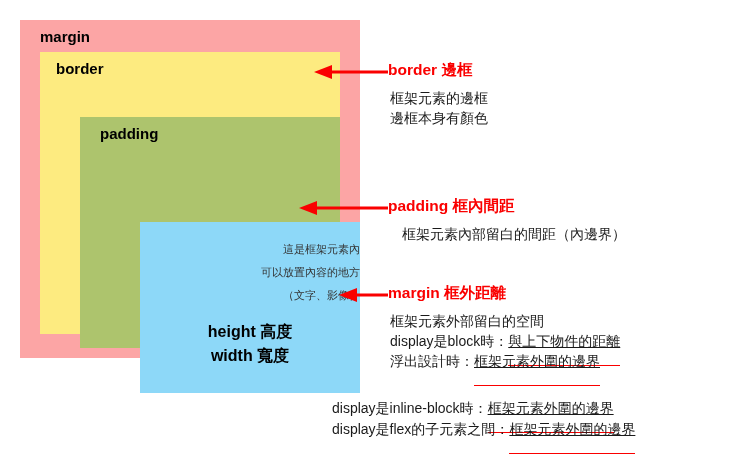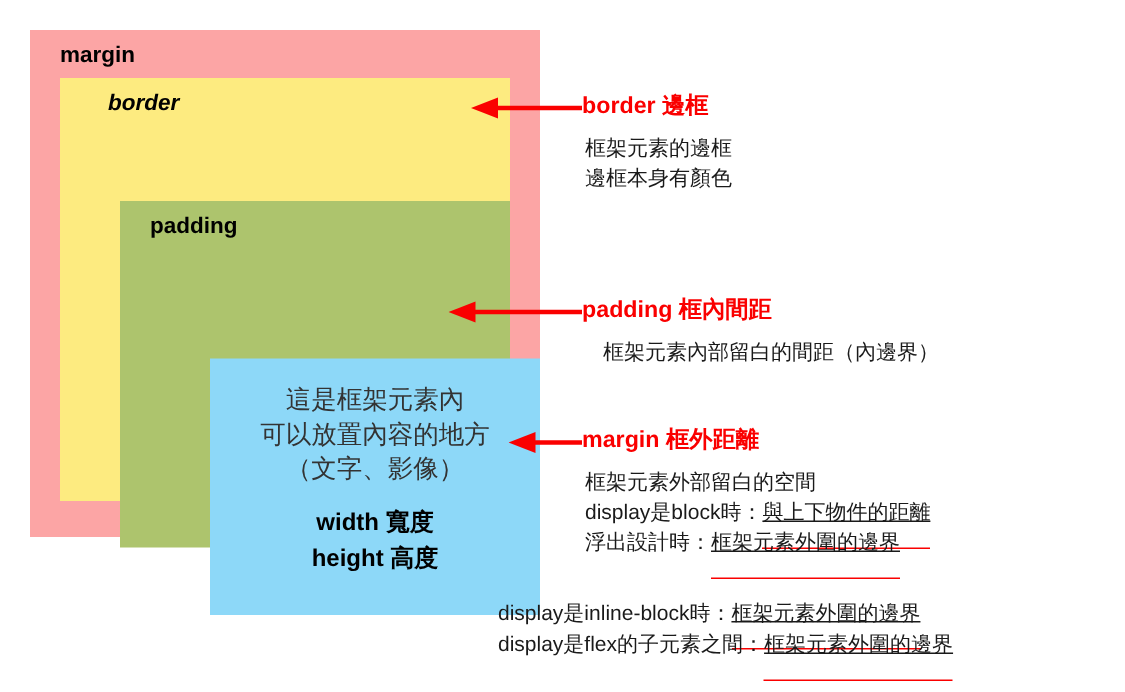--- a/index.html
+++ b/index.html
@@ -39,21 +39,21 @@
   }
   #border-box {
     left: 20px;
     top: 32px;
     width: 300px;
     height: 282px;
     background: #fdeb80;
   }
   #padding-box {
     left: 40px;
-    top: 82px;
+    top: 65px;
     width: 260px;
     height: 231px;
     background: #adc46d;
     padding-left: 40px;
   }
   #content-box {
     left: 60px;
     top: 105px;
     width: 220px;
     height: 171px;
@@ -61,36 +61,37 @@
   }
 
   .layer-label {
     position: absolute;
     font-weight: bold;
     font-size: 15px;
     color: #000;
     white-space: nowrap;
   }
   #margin-label { left: 20px; top: 8px; }
-  #border-label { left: 32px; top: 8px; font-style: italic; }
+  #border-label { left: 16px; top: 8px; }
   #padding-label { left: 20px; top: 8px; }
 
   
   #content-text {
     position: absolute;
     left: 0;
     top: 16px;
     width: 100%;
     text-align: center;
     line-height: 23px;
   }
   .content-line {
-    font-size: 17px;
+    font-size: 11px;
     color: #333333;
     white-space: nowrap;
+    text-align: right;
   }
   #content-dims {
     position: absolute;
     left: 0;
     top: 98px;
     width: 100%;
     text-align: center;
     line-height: 24px;
   }
   .dim-line {
@@ -155,22 +156,22 @@
       <div id="padding-box" class="box-layer">
         <span id="padding-label" class="layer-label">padding</span>
 
         <div id="content-box" class="box-layer">
           <div id="content-text">
             <div class="content-line">這是框架元素內</div>
             <div class="content-line">可以放置內容的地方</div>
             <div class="content-line">（文字、影像）</div>
           </div>
           <div id="content-dims">
+            <div class="dim-line">height 高度</div>
             <div class="dim-line">width 寬度</div>
-            <div class="dim-line">height 高度</div>
           </div>
         </div>
 
       </div>
     </div>
   </div>
 </div>
 
 <svg id="arrow-border" class="arrow" viewBox="0 0 74 16" preserveAspectRatio="none">
   <line x1="74" y1="8" x2="16" y2="8" stroke="#fa0000" stroke-width="3"></line>

